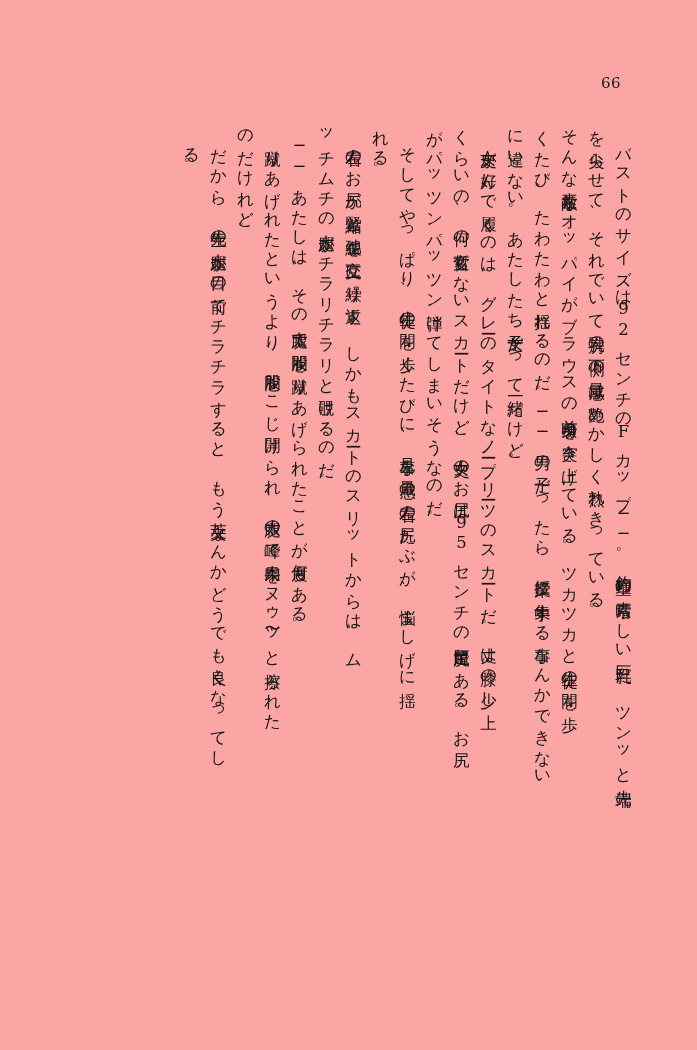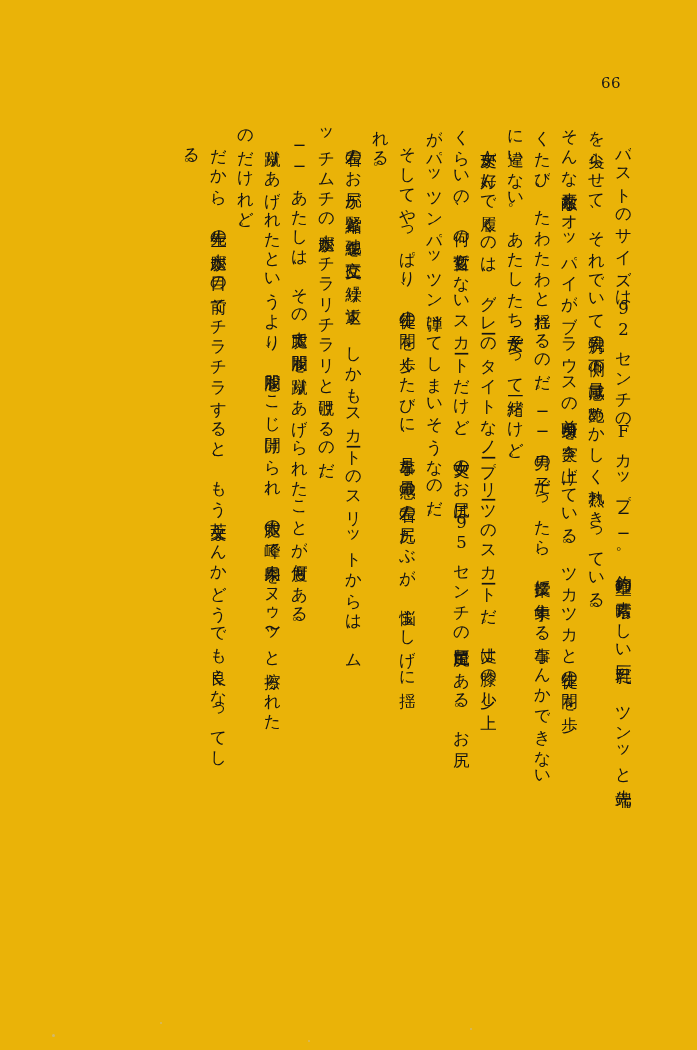--- a/index.html
+++ b/index.html
@@ -7,21 +7,21 @@
     padding: 0;
     background: #ffffff;
   }
   body {
     font-family: "DejaVu Serif", "Liberation Serif", serif;
   }
   .page {
     position: relative;
     width: 697px;
     height: 1050px;
-    background: #eab308;
+    background: #fca5a5;
     overflow: hidden;
   }
   
   .page-number {
     position: absolute;
     top: 74px;
     right: 76px;
     font-size: 15px;
     color: #1a1a1a;
     letter-spacing: 0.5px;

